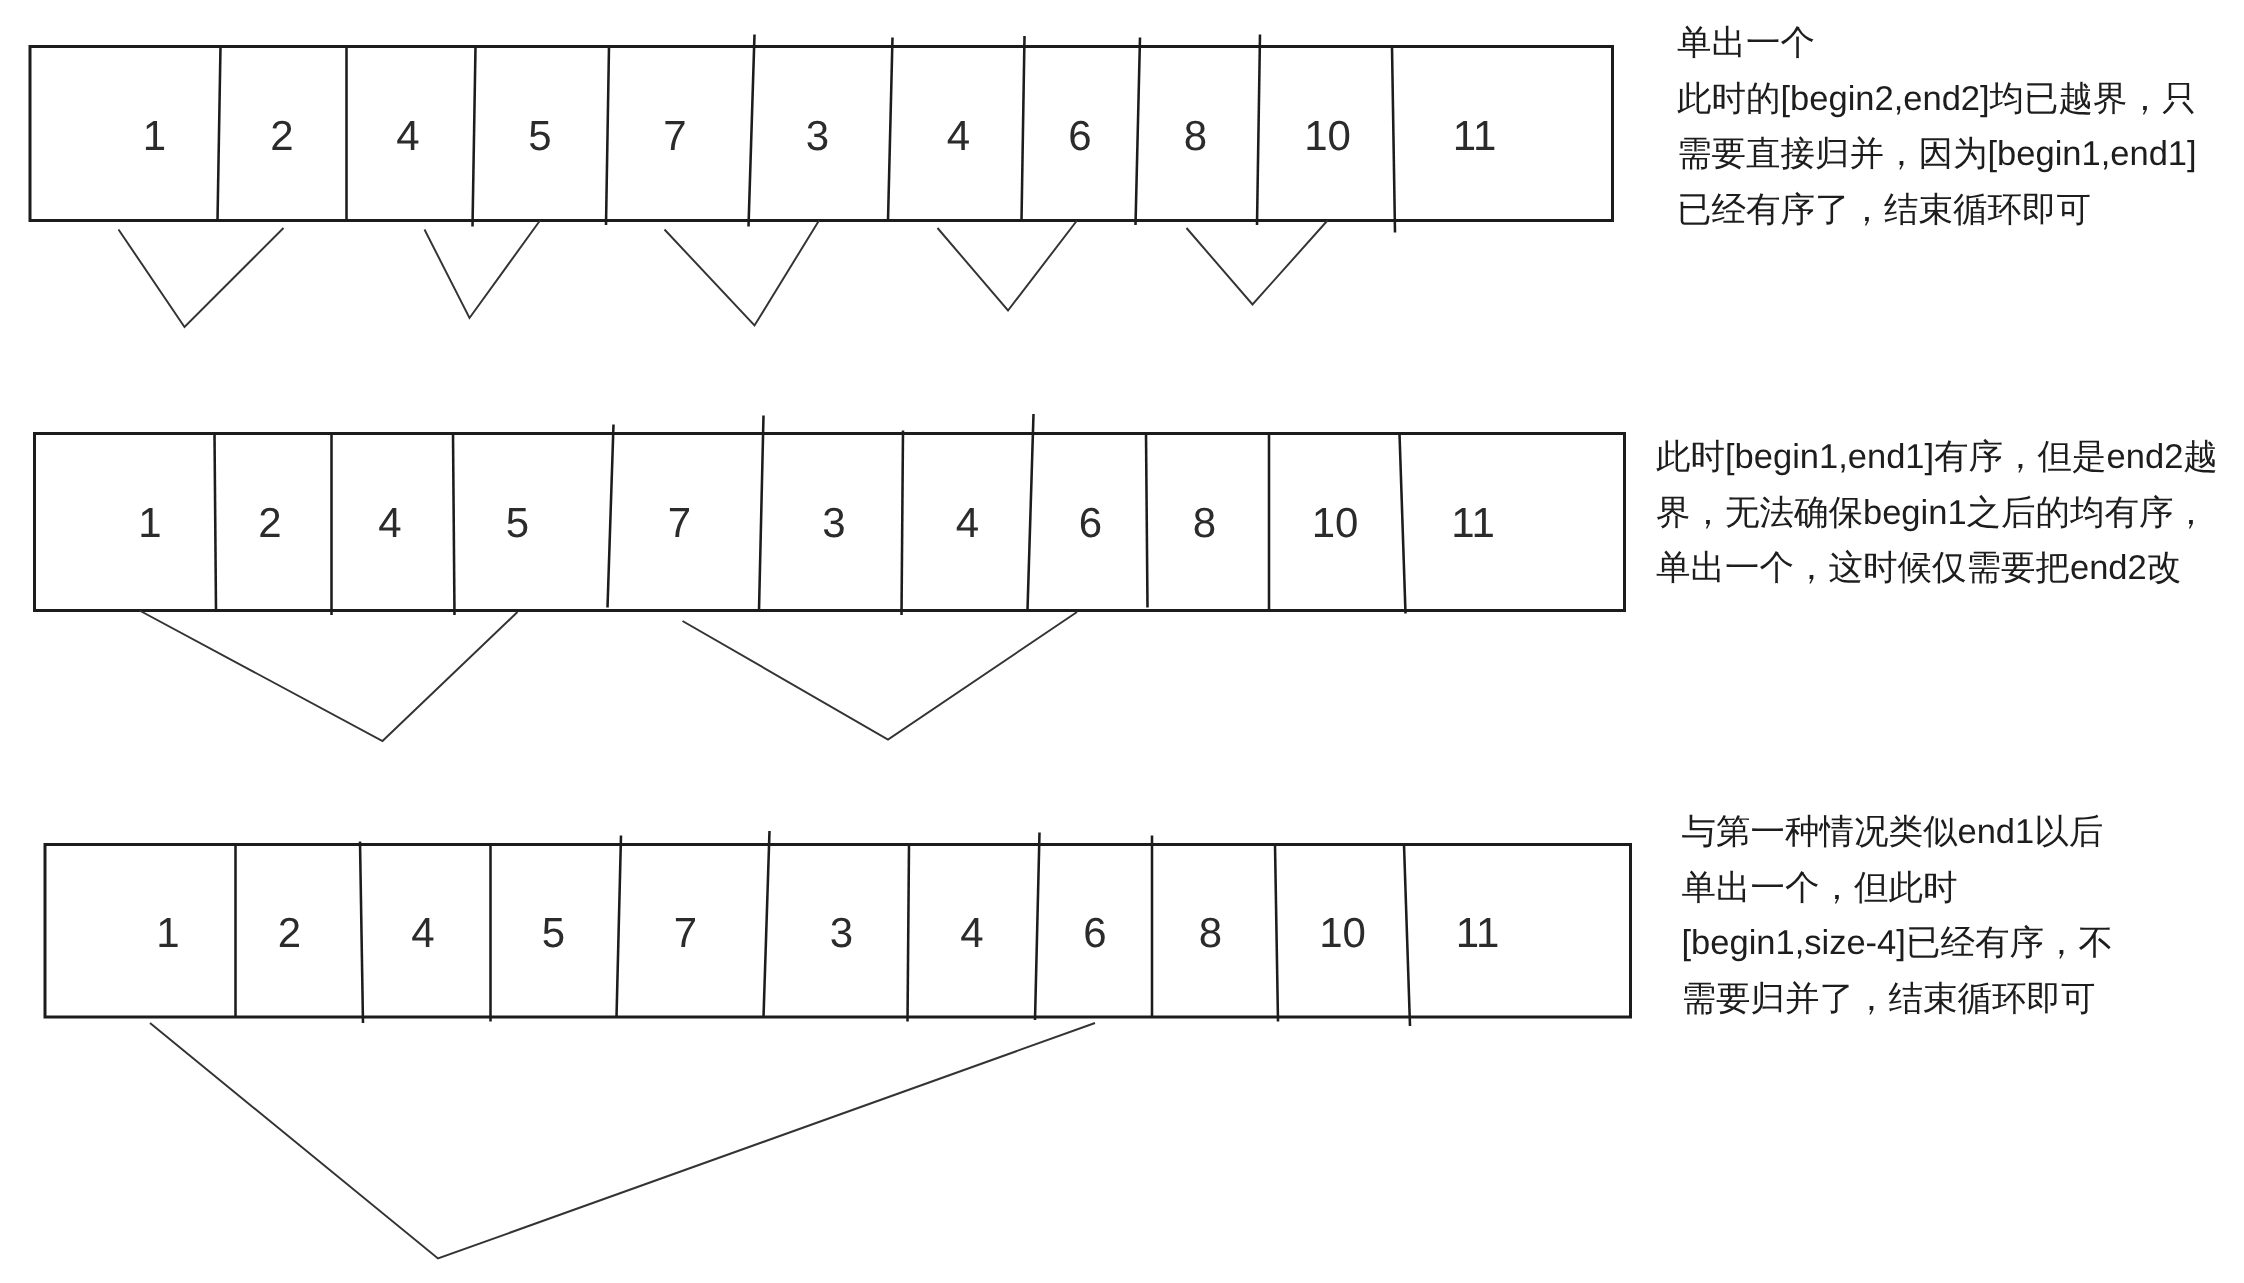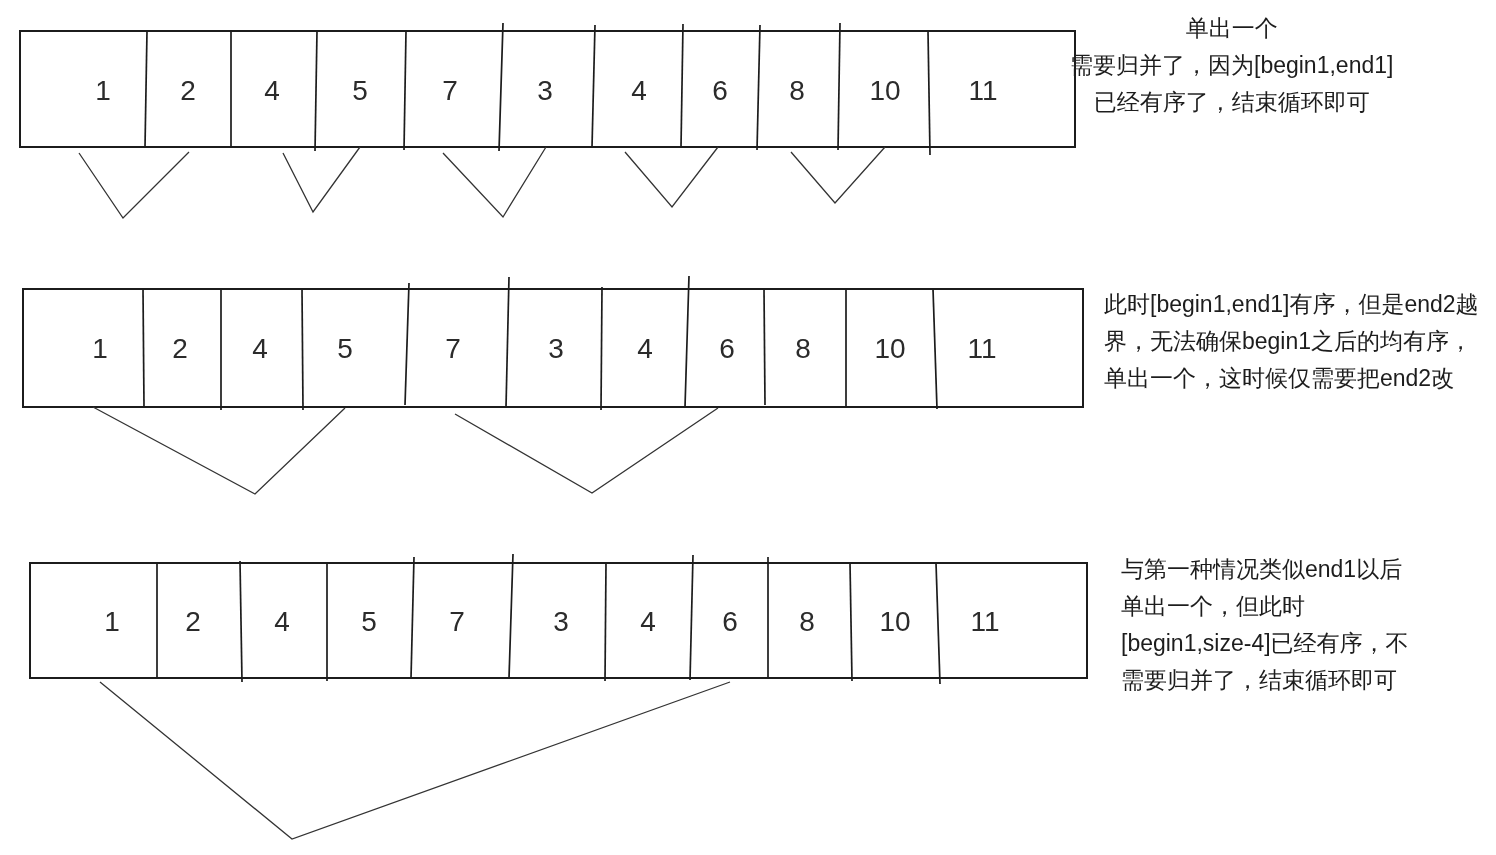--- a/index.html
+++ b/index.html
@@ -122,32 +122,33 @@
       <text class="num" x="648" y="631">4</text>
       <text class="num" x="730" y="631">6</text>
       <text class="num" x="807" y="631">8</text>
       <text class="num" x="895" y="631">10</text>
       <text class="num" x="985" y="631">11</text>
 
       <polyline class="vline" points="100,682 292,839 730,682"></polyline>
     </g>
   </svg>
 
-  <div class="note" style="left:1070px; top:10px;text-align:center;">
+  <div class="note" style="left:1118px; top:10px;">
     <div>单出一个</div>
-    <div>需要归并了，因为[begin1,end1]</div>
+    <div>此时的[begin2,end2]均已越界，只</div>
+    <div>需要直接归并，因为[begin1,end1]</div>
     <div>已经有序了，结束循环即可</div>
   </div>
 
   <div class="note" style="left:1104px; top:286px;">
     <div>此时[begin1,end1]有序，但是end2越</div>
     <div>界，无法确保begin1之后的均有序，</div>
     <div>单出一个，这时候仅需要把end2改</div>
   </div>
 
-  <div class="note" style="left:1121px; top:551px;">
+  <div class="note" style="left:1121px; top:536px;">
     <div>与第一种情况类似end1以后</div>
     <div>单出一个，但此时</div>
     <div>[begin1,size-4]已经有序，不</div>
     <div>需要归并了，结束循环即可</div>
   </div>
 
 </div>
 
 </body></html>

